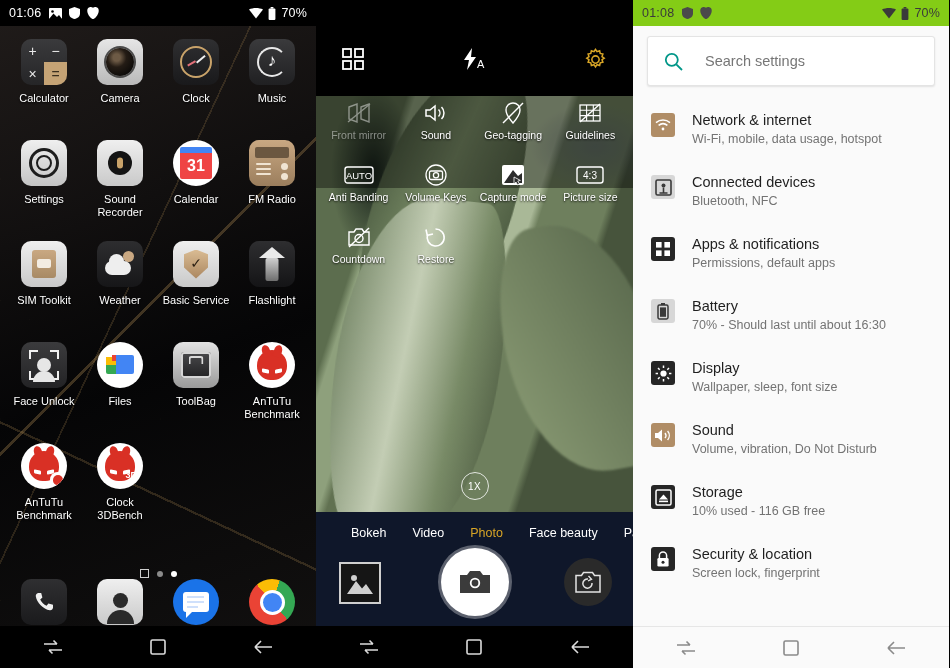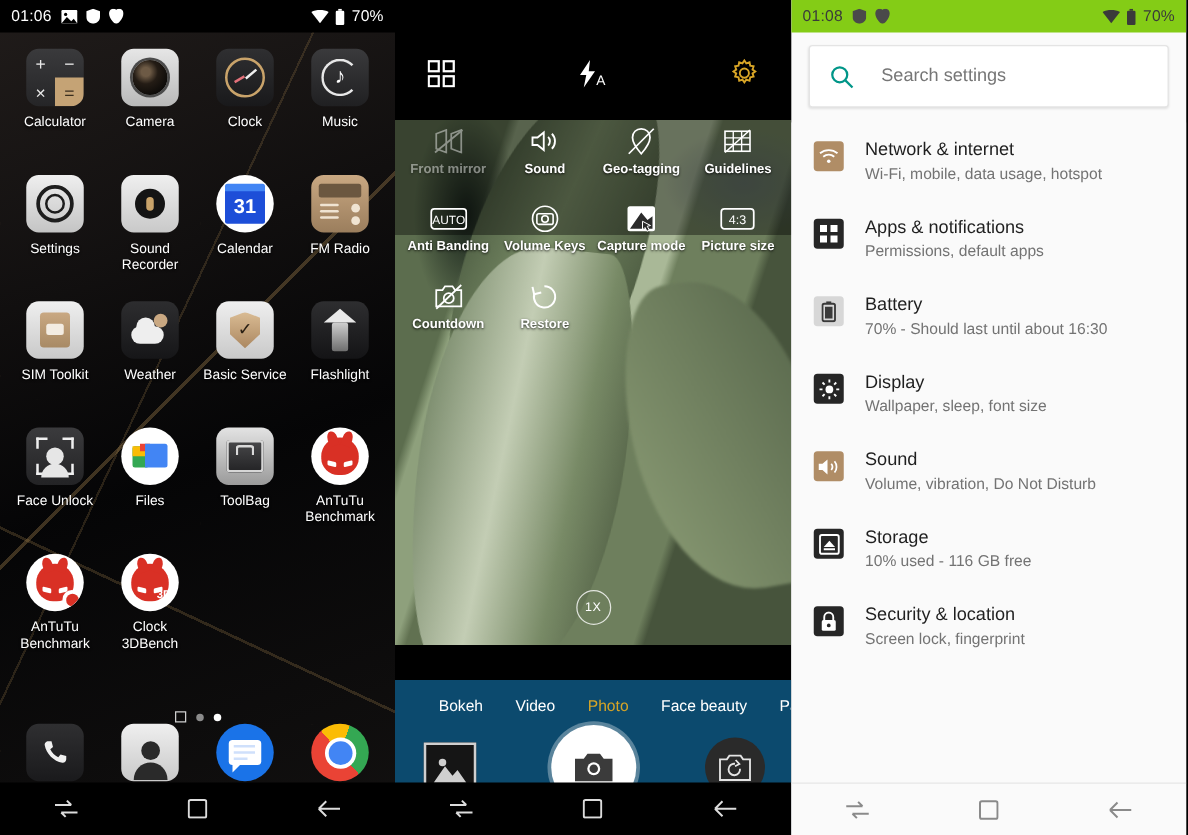--- a/index.html
+++ b/index.html
@@ -83,21 +83,21 @@
   .ic-music i{width:30px;height:30px;border-radius:50%;border:2.5px solid #e8e8e8;border-right-color:transparent;position:relative;display:block;}
   .ic-music i:after{content:"♪";position:absolute;left:50%;top:50%;transform:translate(-50%,-55%);color:#fff;font-size:17px;}
   .ic-set { background:linear-gradient(#efefef,#c4c4c4); }
   .ic-set i{width:30px;height:30px;border-radius:50%;border:3px solid #1d1d1d;position:relative;display:block;}
   .ic-set i:after{content:"";position:absolute;left:50%;top:50%;transform:translate(-50%,-50%);width:12px;height:12px;border-radius:50%;border:2px solid #1d1d1d;}
   .ic-rec { background:linear-gradient(#efefef,#c9c9c9); }
   .ic-rec i{width:24px;height:24px;border-radius:50%;background:#141414;position:relative;display:block;}
   .ic-rec i:after{content:"";position:absolute;left:50%;top:50%;transform:translate(-50%,-50%);width:6px;height:11px;border-radius:3px;background:#c9a36a;}
   .ic-cal { background:#fff; }
   .ic-cal .top{position:absolute;top:7px;left:7px;right:7px;height:7px;background:#4285f4;border-radius:2px 2px 0 0;}
-  .ic-cal .num{position:absolute;top:13px;left:7px;right:7px;bottom:7px;background:#1d4ed8;display:flex;align-items:center;justify-content:center;color:#fff;font-size:16px;font-weight:bold;border-radius:0 0 2px 2px;}
+  .ic-cal .num{position:absolute;top:13px;left:7px;right:7px;bottom:7px;background:#ef4444;display:flex;align-items:center;justify-content:center;color:#fff;font-size:16px;font-weight:bold;border-radius:0 0 2px 2px;}
   .ic-fm { background:linear-gradient(#c9a882,#9b7e5d); }
   .ic-fm .scr{position:absolute;top:7px;left:6px;right:6px;height:11px;background:#6b5740;border-radius:2px;}
   .ic-fm .d1,.ic-fm .d2{position:absolute;right:7px;width:7px;height:7px;border-radius:50%;background:#f0e4d2;}
   .ic-fm .d1{top:23px}.ic-fm .d2{top:33px}
   .ic-fm .ln{position:absolute;left:7px;width:15px;height:2px;background:#f0e4d2;border-radius:1px;}
   .ic-sim { background:linear-gradient(#efefef,#c9c9c9); }
   .ic-sim i{width:24px;height:28px;border-radius:3px;background:linear-gradient(#c9a882,#a88a65);position:relative;display:block;}
   .ic-sim i:after{content:"";position:absolute;left:5px;top:9px;width:14px;height:9px;background:#f3ece2;border-radius:2px;}
   .ic-wea { background:linear-gradient(#2d2d2f,#161618); }
   .ic-wea .cloud{position:absolute;left:8px;bottom:12px;width:26px;height:14px;background:#eee;border-radius:9px;}
@@ -206,31 +206,31 @@
     display:flex; align-items:center; justify-content:space-between; padding:0 26px;
   }
   .cam-settings {
     position:absolute; top:96px; left:0; right:0; z-index:22;
     display:grid; grid-template-columns:repeat(4,1fr); grid-auto-rows:62px; padding:0 4px;
   }
   .cs-item { display:flex; flex-direction:column; align-items:center; justify-content:flex-start; padding-top:4px; }
   .cs-ico { height:26px; display:flex; align-items:center; justify-content:center; }
   .cs-label {
     margin-top:3px; font-size:10.5px; color:#fff; text-align:center; line-height:12px;
-    text-shadow:0 1px 2px rgba(0,0,0,.85); max-width:72px;font-weight:bold;
+    text-shadow:0 1px 2px rgba(0,0,0,.85); max-width:72px;
   }
   .cs-item.dim .cs-label, .cs-item.dim .cs-ico { opacity:.45; }
 
   .zoom-badge {
     position:absolute; top:472px; left:50%; transform:translateX(-50%);
     width:28px; height:28px; border-radius:50%; border:1.3px solid rgba(255,255,255,.8);
     display:flex; align-items:center; justify-content:center;
     color:#fff; font-size:10px; z-index:22; letter-spacing:.3px;
   }
-  .cam-bottom { position:absolute; bottom:0; left:0; right:0; height:124px; background:#0c4a6e; z-index:25;text-decoration:underline; }
+  .cam-bottom { position:absolute; bottom:0; left:0; right:0; height:156px; background:#0f172a; z-index:25;text-decoration:underline; }
   .mode-row {
     position:absolute; top:10px; left:0; right:0; height:22px;
     display:flex; align-items:center; gap:26px; padding-left:35px; font-size:12.5px; color:#fff;
     white-space:nowrap; overflow:hidden;
   }
   .mode-row .m.active { color:#d8a526; }
   .shutter-row { position:absolute; top:36px; left:0; right:0; height:74px; }
   .thumb-btn {
     position:absolute; left:23px; top:14px; width:42px; height:42px;
     border:2px solid #cfcfcf; background:#151515; display:flex; align-items:center; justify-content:center;
@@ -738,20 +738,33 @@
               <path d="M3.6 6.4 A7 7 0 0 1 12.4 6.4" stroke="#fff" stroke-width="1.5" fill="none"></path>
               <circle cx="8" cy="10" r="1.4" fill="#fff"></circle>
             </svg>
         </span>
         <span class="set-txt">
           <span class="set-title">Network &amp; internet</span>
           <span class="set-sub">Wi-Fi, mobile, data usage, hotspot</span>
         </span>
       </div>
 
+      <div class="set-item">
+        <span class="set-ico" style="background:#d7d7d7">
+          <svg width="17" height="17" viewBox="0 0 17 17">
+              <rect x="1" y="1" width="15" height="15" rx="1.5" stroke="#3a3a3a" stroke-width="1.6" fill="none"></rect>
+              <circle cx="8.5" cy="6.4" r="2" fill="#3a3a3a"></circle>
+              <path d="M8.5 8.4 V14 M4.5 14 H12.5" stroke="#3a3a3a" stroke-width="1.6"></path>
+            </svg>
+        </span>
+        <span class="set-txt">
+          <span class="set-title">Connected devices</span>
+          <span class="set-sub">Bluetooth, NFC</span>
+        </span>
+      </div>
 
       <div class="set-item">
         <span class="set-ico" style="background:#262626">
           <svg width="16" height="16" viewBox="0 0 16 16">
               <rect x="1" y="1" width="5.6" height="5.6" fill="#fff"></rect>
               <rect x="9.4" y="1" width="5.6" height="5.6" fill="#fff"></rect>
               <rect x="1" y="9.4" width="5.6" height="5.6" fill="#fff"></rect>
               <rect x="9.4" y="9.4" width="5.6" height="5.6" fill="#fff"></rect>
             </svg>
         </span>

